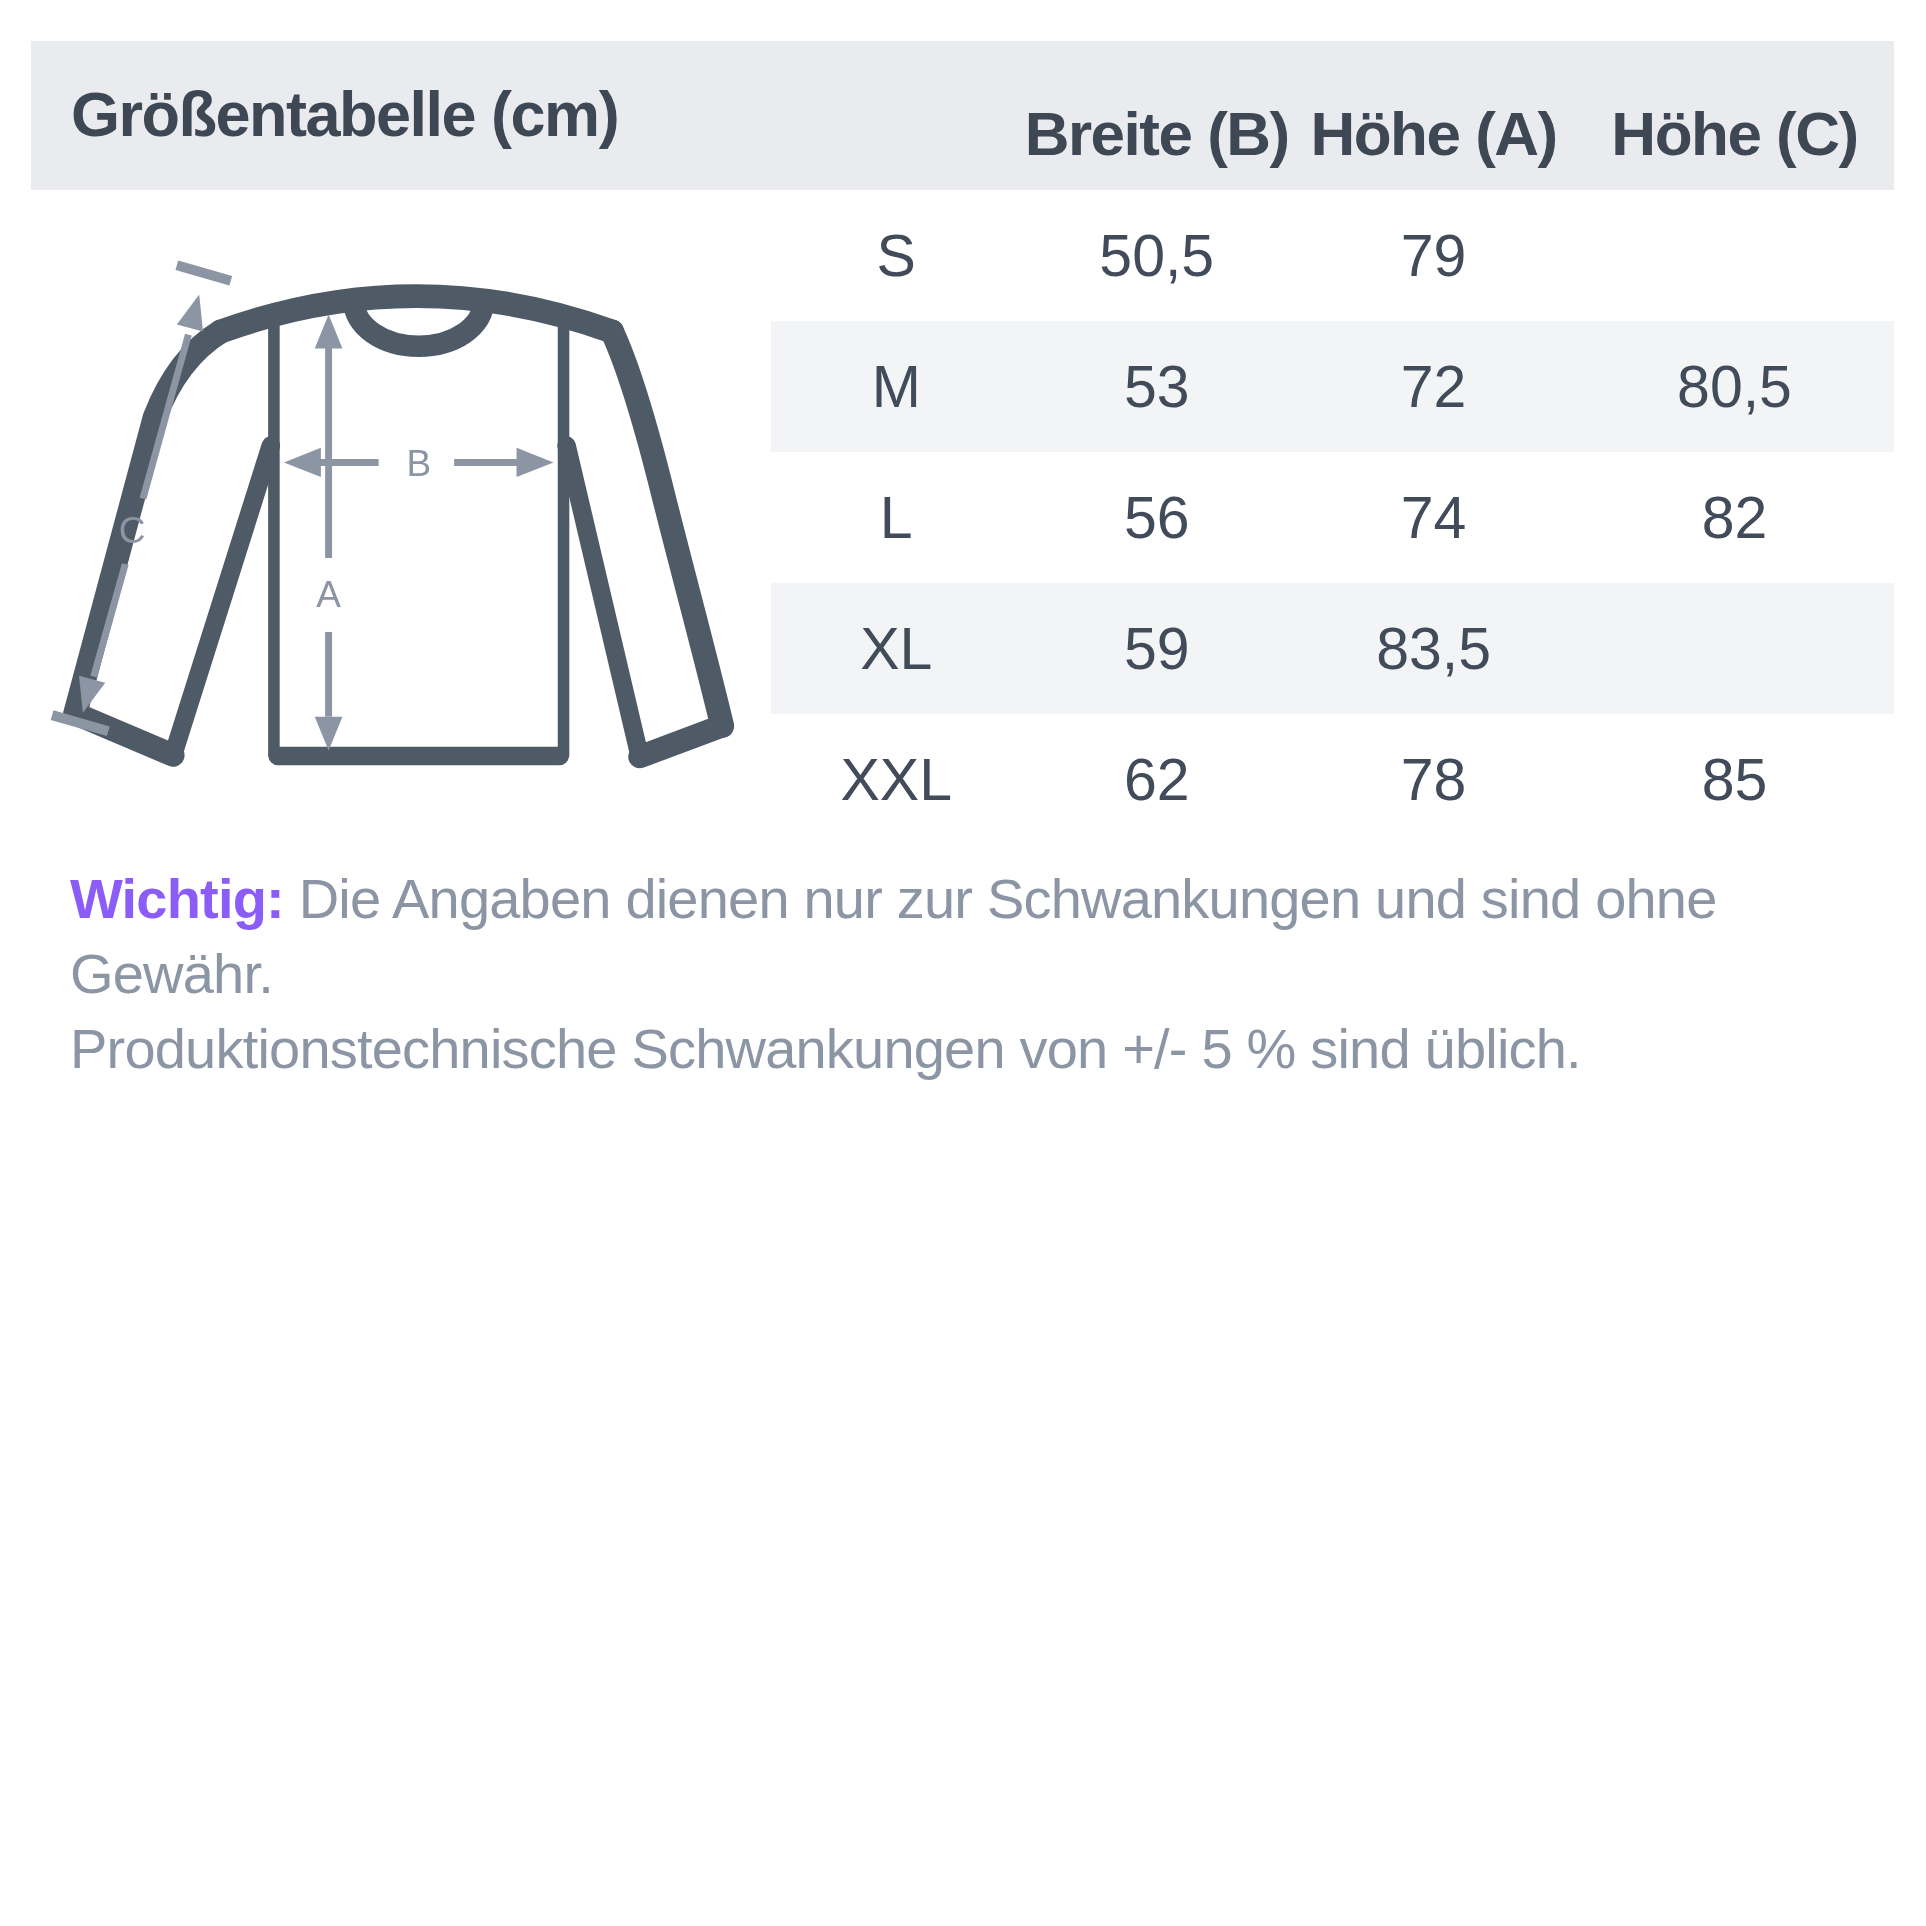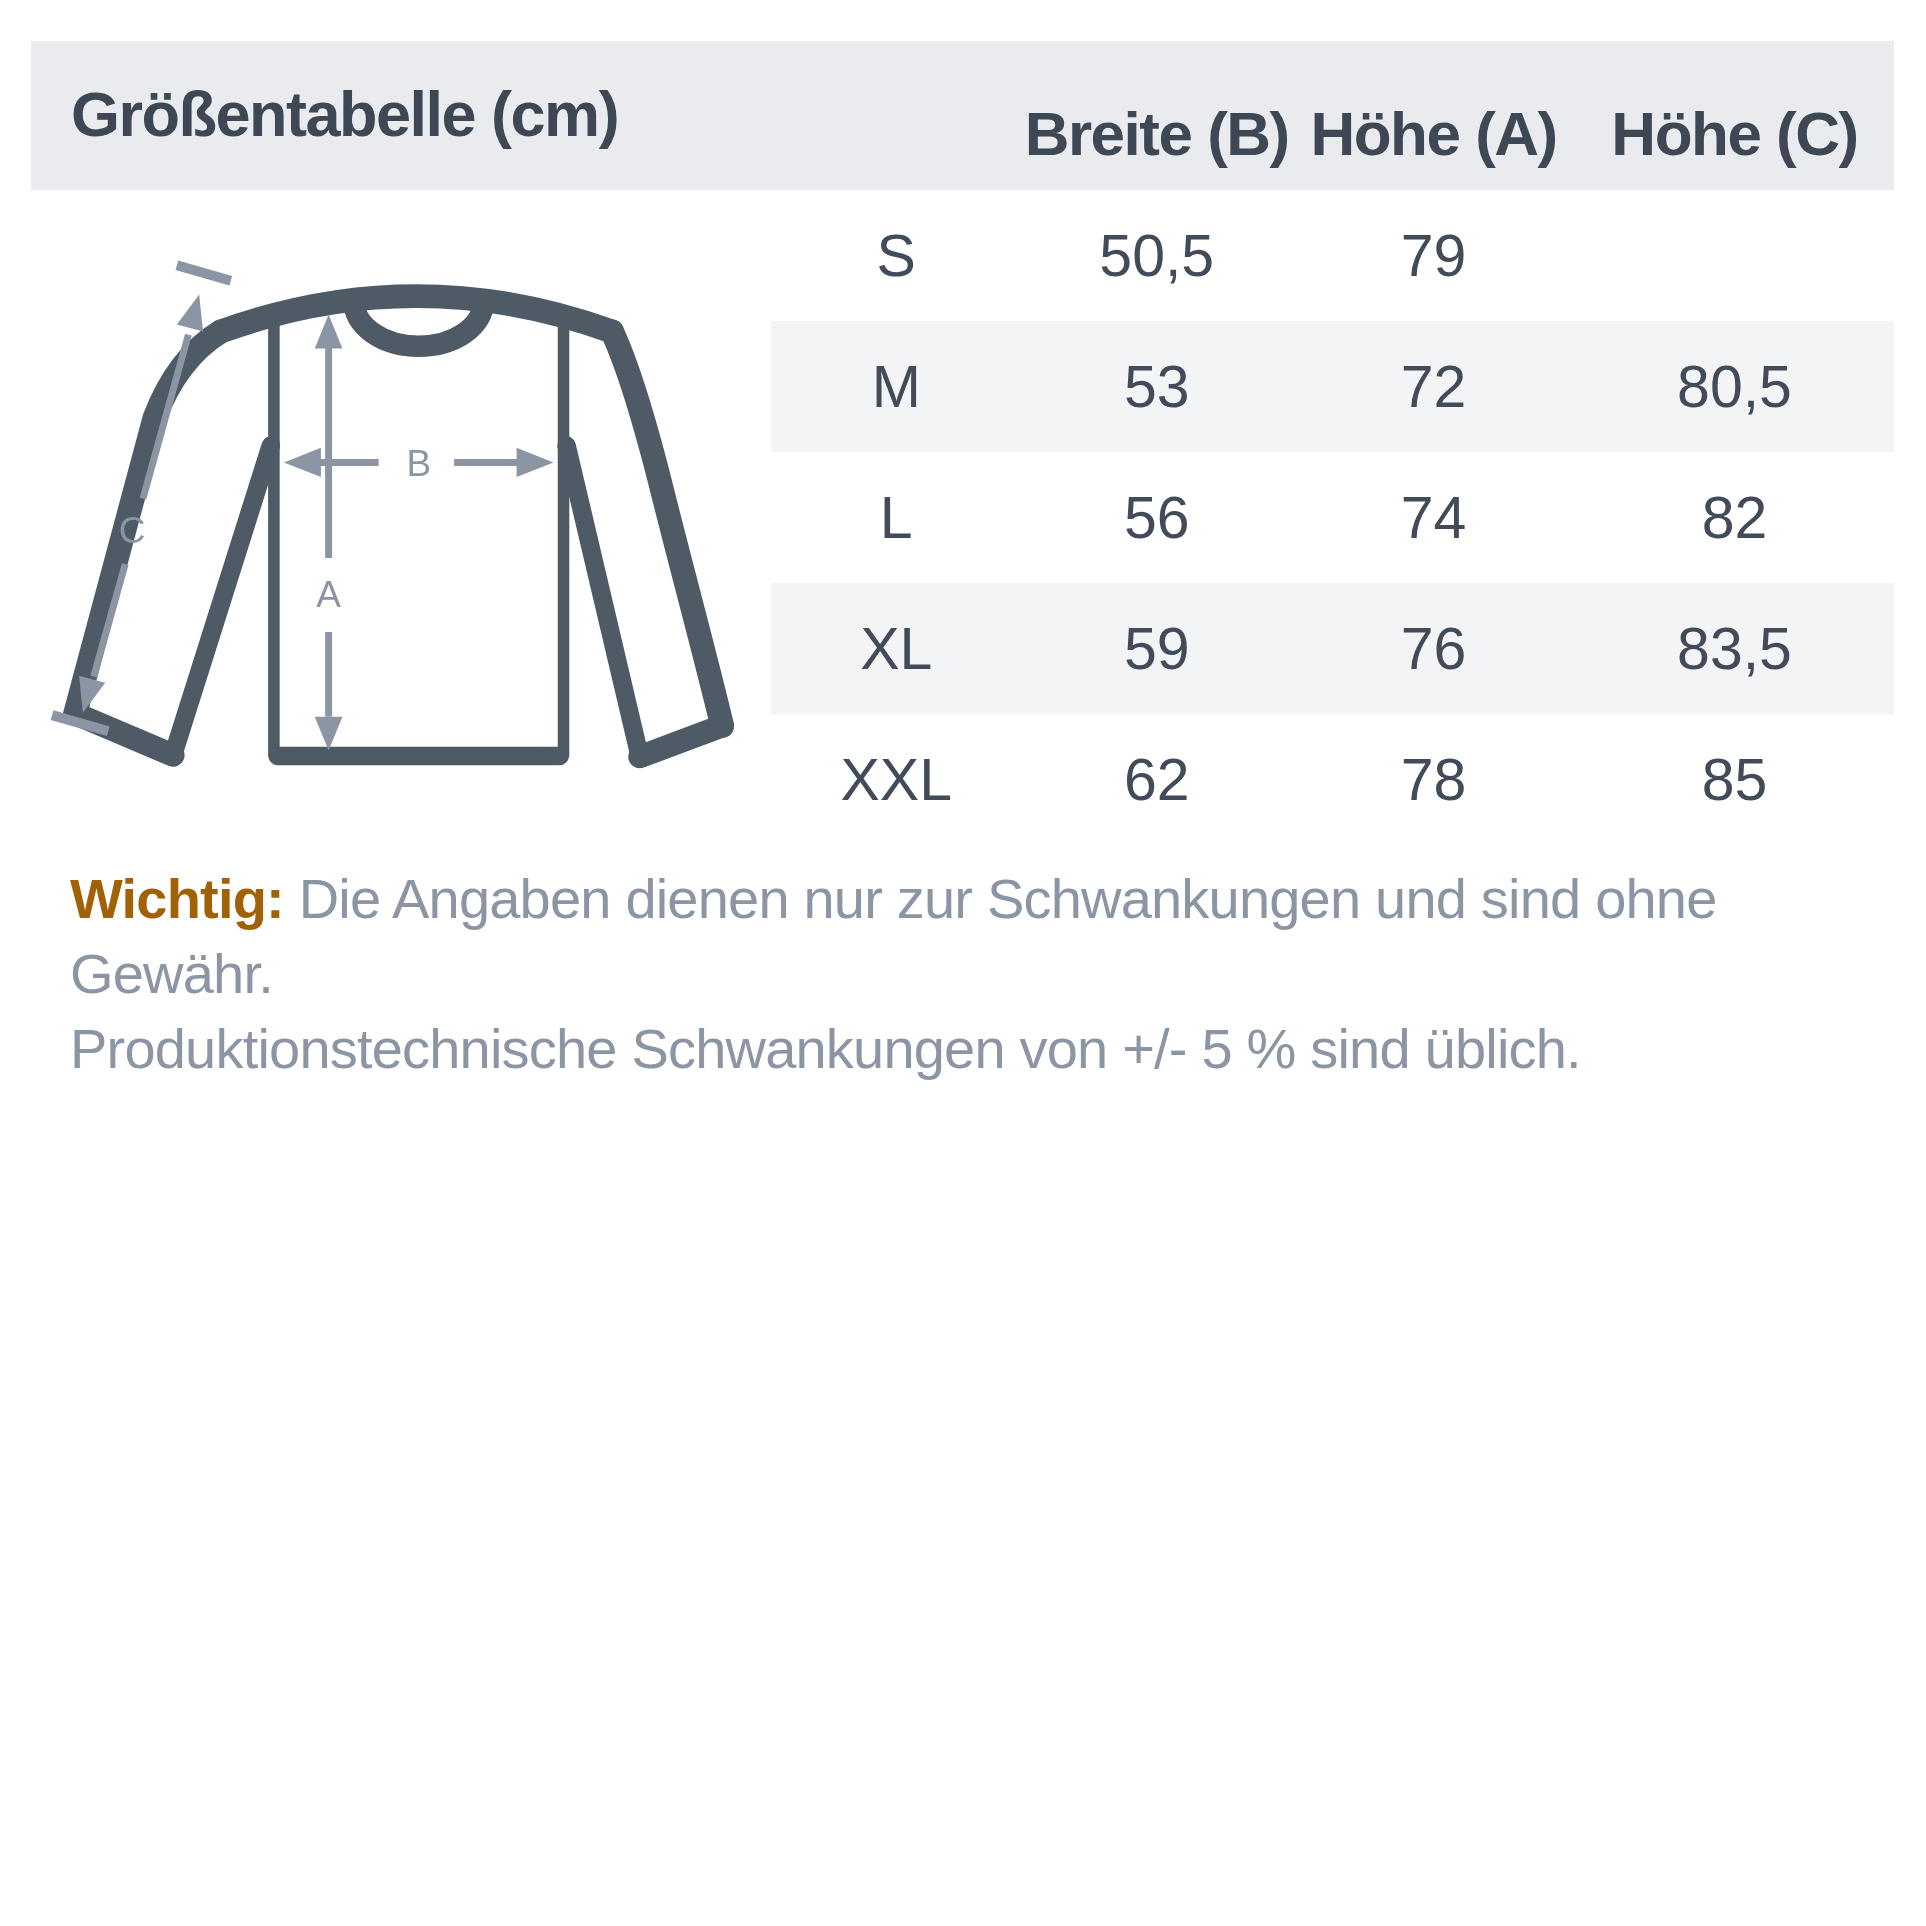--- a/index.html
+++ b/index.html
@@ -72,21 +72,21 @@
   }
 
   
   .note {
     position: absolute;
     left: 70px; top: 861px;
     width: 1834px;
     font-size: 56px; line-height: 75px;
     color: #8b95a3; letter-spacing: -0.8px;
   }
-  .note strong { color: #a16207; font-weight: bold; }
+  .note strong { color: #8b5cf6; font-weight: bold; }
 </style>
 </head>
 <body>
 
 <div id="app">
 
   <div class="header-bar">
     <div class="chart-title">Größentabelle (cm)</div>
   </div>
 
@@ -111,21 +111,20 @@
     </div>
     <div class="t-row">
       <div class="cell">L</div>
       <div class="cell">56</div>
       <div class="cell">74</div>
       <div class="cell">82</div>
     </div>
     <div class="t-row striped">
       <div class="cell">XL</div>
       <div class="cell">59</div>
-      <div class="cell">76</div>
       <div class="cell">83,5</div>
     </div>
     <div class="t-row">
       <div class="cell">XXL</div>
       <div class="cell">62</div>
       <div class="cell">78</div>
       <div class="cell">85</div>
     </div>
   </div>
 

